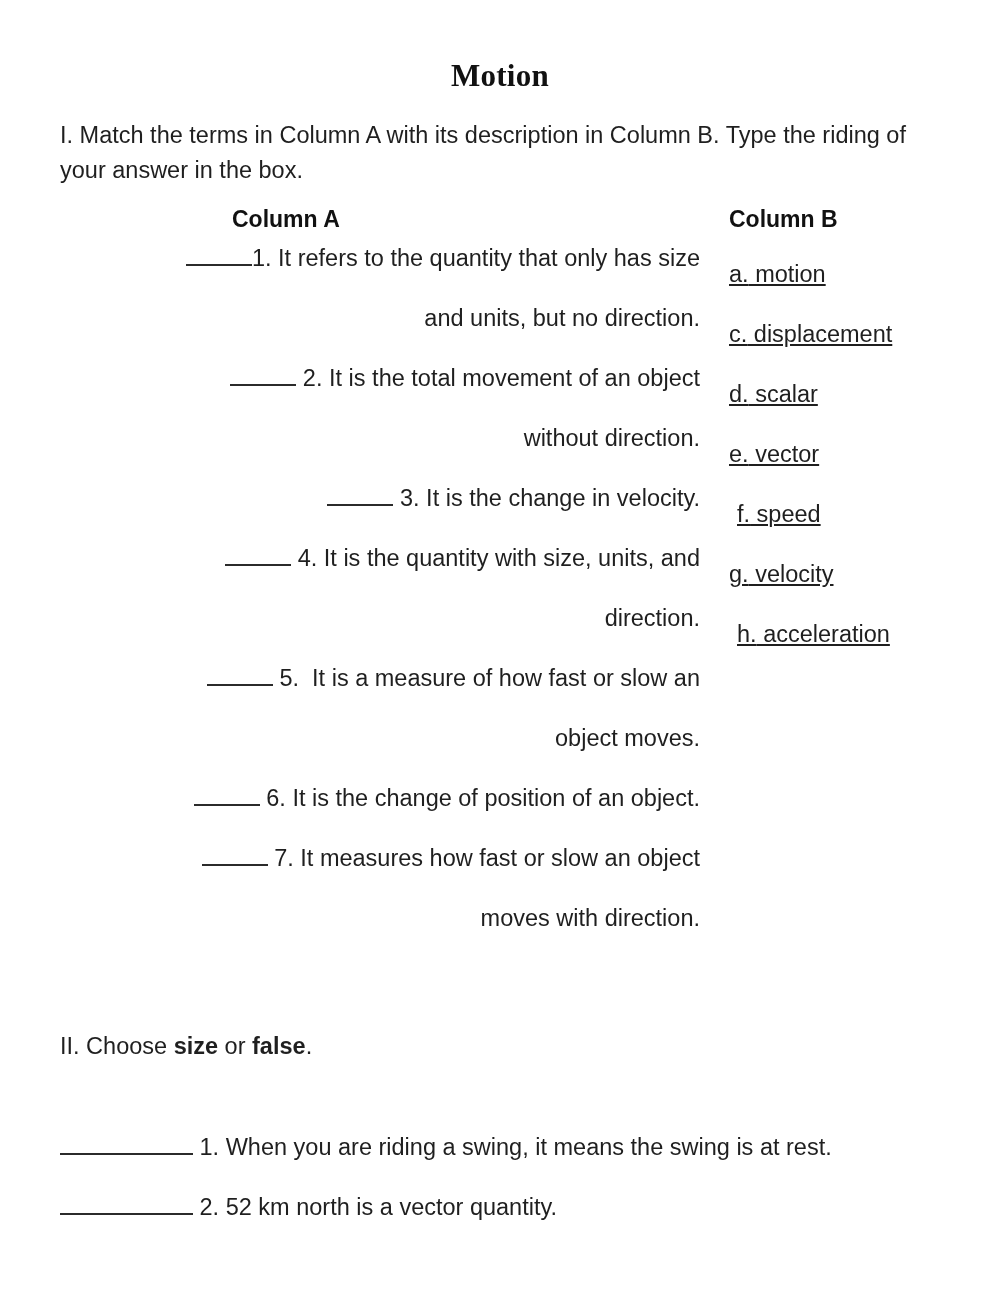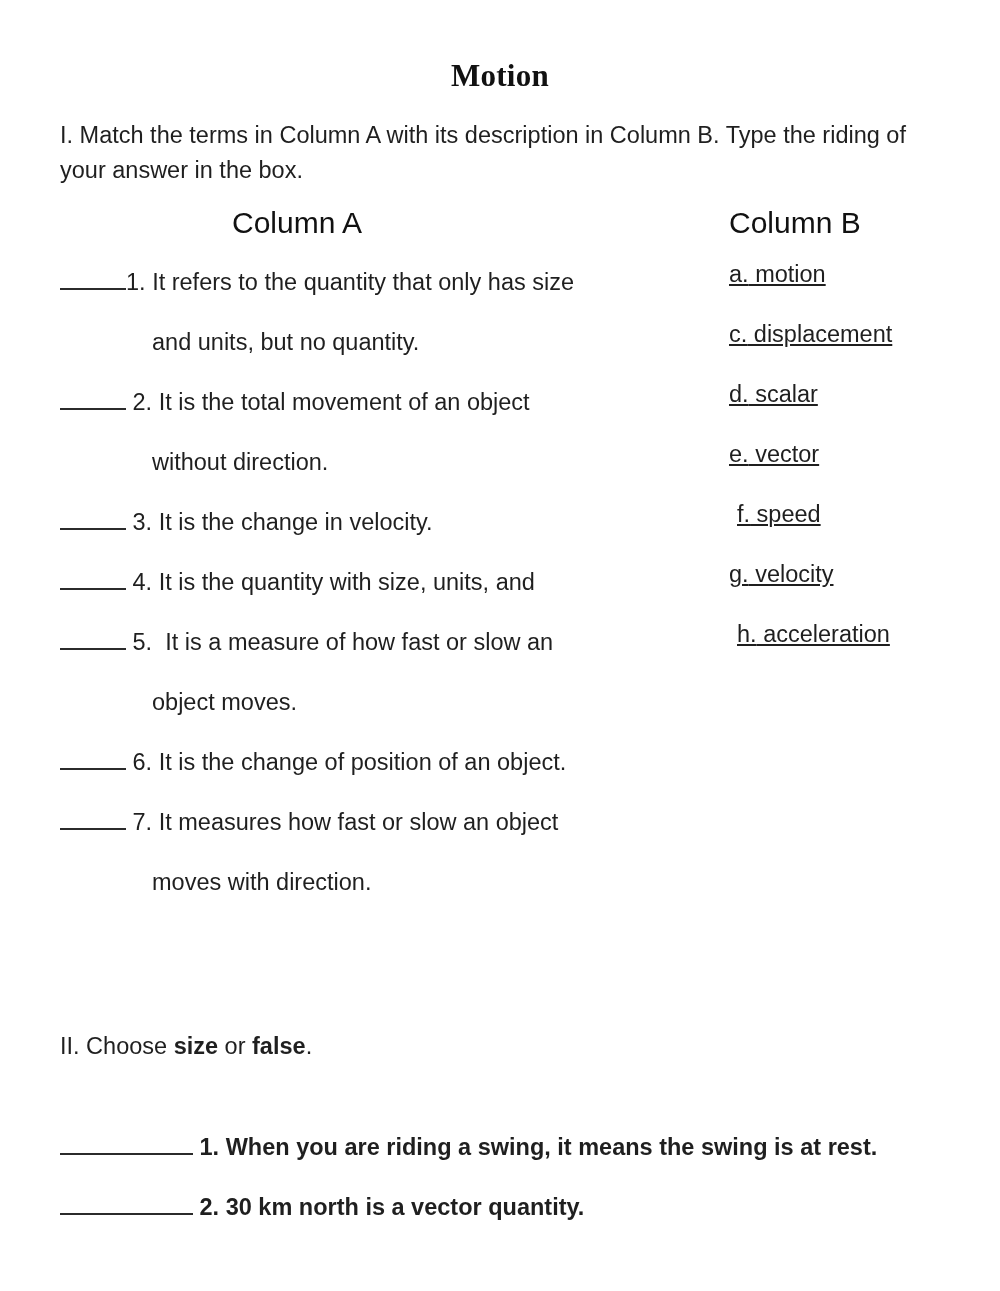--- a/index.html
+++ b/index.html
@@ -52,33 +52,34 @@
   
   .col-headers {
     position: absolute;
     top: 206px;
     left: 0;
     width: 1000px;
     height: 32px;
   }
   .col-head {
     position: absolute;
-    font-size: 30px;
-    font-weight: normal;
+    font-size: 23px;
+    font-weight: bold;
     color: #111111;
   }
   .col-head-a { left: 232px; }
   .col-head-b { left: 729px; }
 
   
   .column-a {
     position: absolute;
-    top: 266px;
+    top: 242px;
     left: 60px;
     width: 640px;
+    text-align: right;
   }
   .match-line {
     height: 60px;
     font-size: 23.5px;
     line-height: 32px;
     color: #1f1f1f;
     white-space: pre;
   }
   .blank {
     display: inline-block;
@@ -123,21 +124,20 @@
     top: 1131px;
     left: 60px;
     width: 900px;
   }
   .tf-line {
     height: 60px;
     font-size: 23.5px;
     line-height: 32px;
     color: #1f1f1f;
     white-space: pre;
-    font-weight: bold;
   }
   .blank-long {
     display: inline-block;
     border-bottom: 2px solid #2b2b2b;
     height: 20px;
     width: 133px;
     vertical-align: baseline;
   }
 </style>
 </head>
@@ -150,28 +150,29 @@
   <div class="intro">I. Match the terms in Column A with its description in Column B. Type the riding of your answer in the box.</div>
 
   <div class="col-headers">
     <div class="col-head col-head-a">Column A</div>
     <div class="col-head col-head-b">Column B</div>
   </div>
 
   <div class="column-a">
 
     <div class="match-line"><span class="blank blank-short"></span><span>1.</span><span> It refers to the quantity that only has size</span></div>
-    <div class="match-line cont"><span>and units, but no quantity.</span></div>
+    <div class="match-line cont"><span>and units, but no direction.</span></div>
 
     <div class="match-line"><span class="blank blank-short"></span><span> 2.</span><span> It is the total movement of an object</span></div>
     <div class="match-line cont"><span>without direction.</span></div>
 
     <div class="match-line"><span class="blank blank-short"></span><span> 3.</span><span> It is the change in velocity.</span></div>
 
     <div class="match-line"><span class="blank blank-short"></span><span> 4.</span><span> It is the quantity with size, units, and</span></div>
+    <div class="match-line cont"><span>direction.</span></div>
 
     <div class="match-line"><span class="blank blank-short"></span><span> 5.</span><span>  It is a measure of how fast or slow an</span></div>
     <div class="match-line cont"><span>object moves.</span></div>
 
     <div class="match-line"><span class="blank blank-short"></span><span> 6.</span><span> It is the change of position of an object.</span></div>
 
     <div class="match-line"><span class="blank blank-short"></span><span> 7.</span><span> It measures how fast or slow an object</span></div>
     <div class="match-line cont"><span>moves with direction.</span></div>
 
   </div>
@@ -183,16 +184,16 @@
     <div class="option-line"><span>e.</span><span> vector</span></div>
     <div class="option-line nudge"><span>f.</span><span> speed</span></div>
     <div class="option-line"><span>g.</span><span> velocity</span></div>
     <div class="option-line nudge"><span>h.</span><span> acceleration</span></div>
   </div>
 
   <div class="section-two-heading"><span>II. Choose </span><b>size</b><span> or </span><b>false</b><span>.</span></div>
 
   <div class="tf-list">
     <div class="tf-line"><span class="blank-long"></span><span> 1.</span><span> When you are riding a swing, it means the swing is at rest.</span></div>
-    <div class="tf-line"><span class="blank-long"></span><span> 2.</span><span> 30 km north is a vector quantity.</span></div>
+    <div class="tf-line"><span class="blank-long"></span><span> 2.</span><span> 52 km north is a vector quantity.</span></div>
   </div>
 
 </div>
 
 </body></html>

